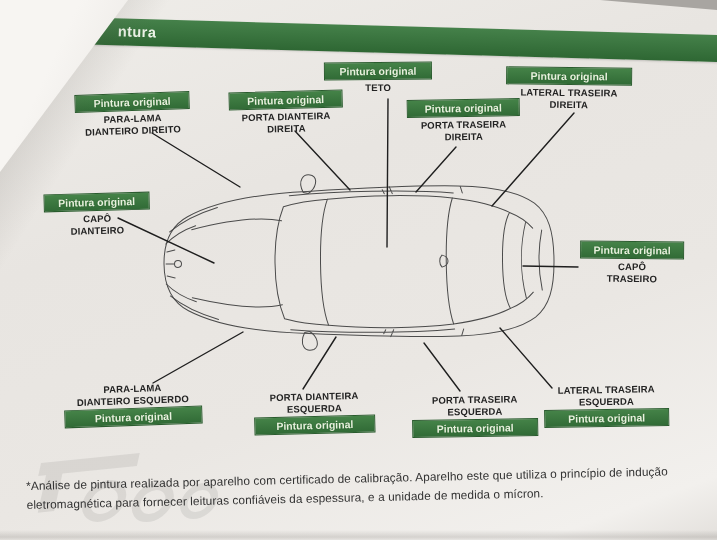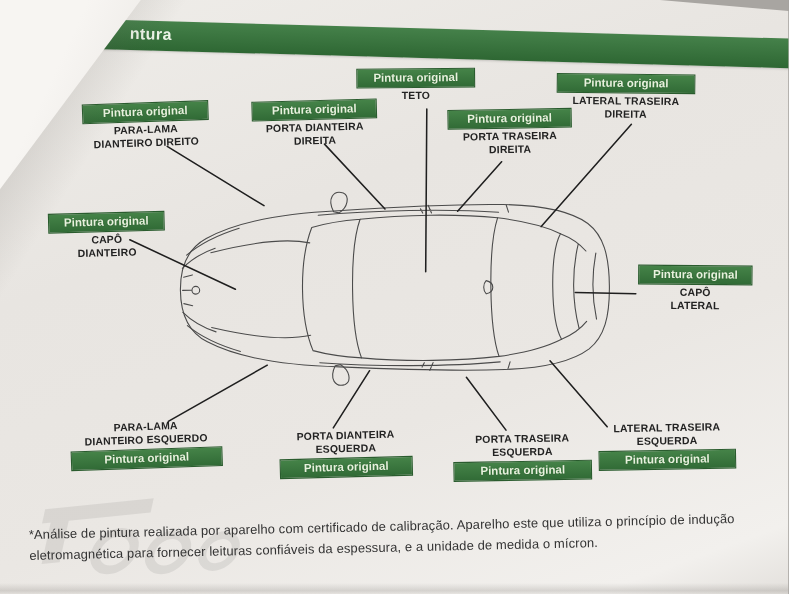--- a/index.html
+++ b/index.html
@@ -133,21 +133,21 @@
 DIREITA</span>
     </div>
     <div class="label l6">
       <span class="badge">Pintura original</span>
       <span class="part">CAPÔ
 DIANTEIRO</span>
     </div>
     <div class="label l7">
       <span class="badge">Pintura original</span>
       <span class="part">CAPÔ
-LATERAL</span>
+TRASEIRO</span>
     </div>
 
     <div class="label l8">
       <span class="part">PARA-LAMA
 DIANTEIRO ESQUERDO</span>
       <span class="badge">Pintura original</span>
     </div>
     <div class="label l9">
       <span class="part">PORTA DIANTEIRA
 ESQUERDA</span>

